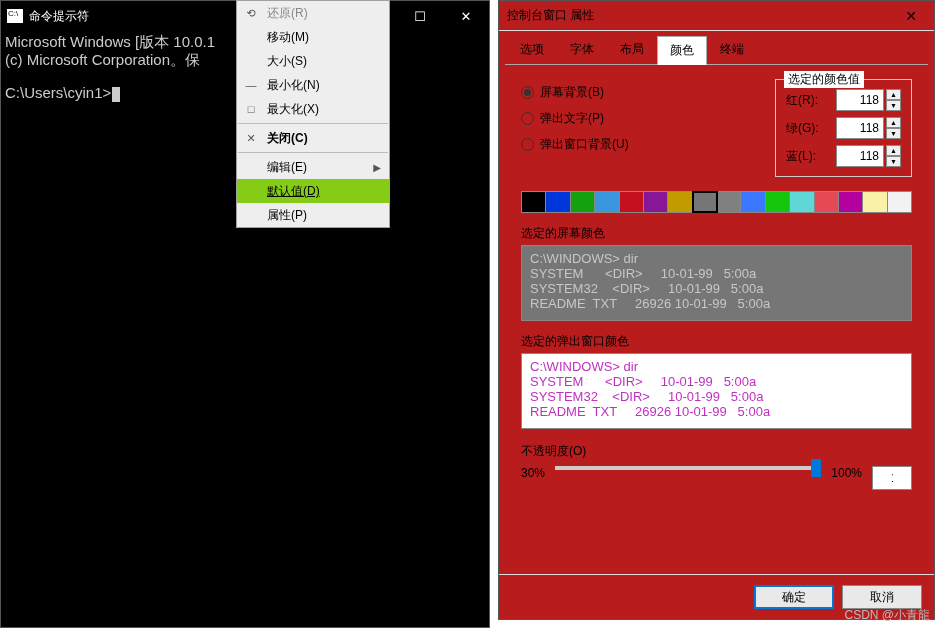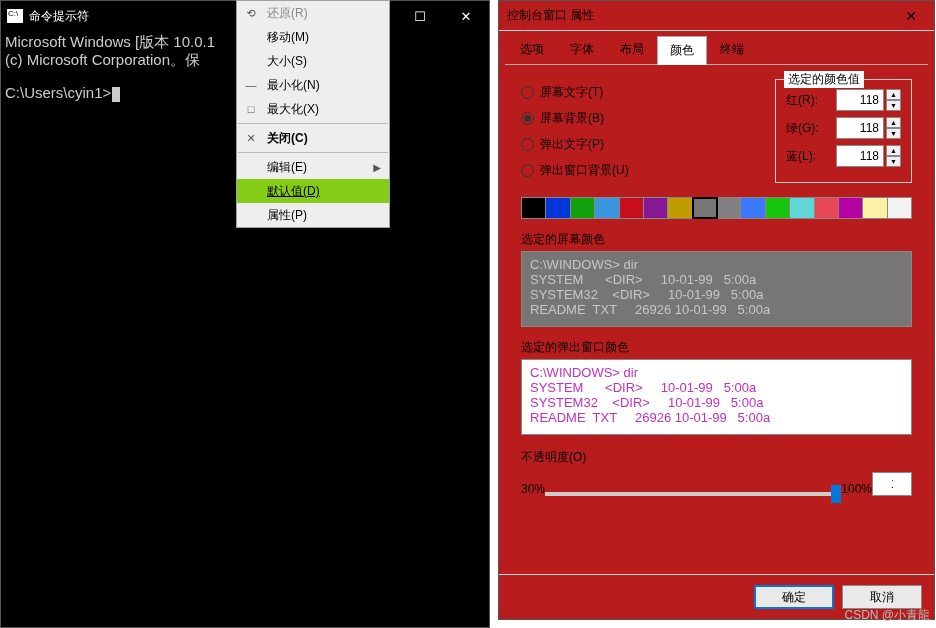--- a/index.html
+++ b/index.html
@@ -58,21 +58,21 @@
 .swatch.selected { outline: 2px solid #000; outline-offset: -1px; z-index: 1; }
 
 .preview-block { margin-top: 12px; }
 .preview-label { font-size: 12px; margin-bottom: 3px; }
 .preview-box { height: 76px; border: 1px solid #888; padding: 6px 8px; font-family: "NSimSun", monospace; font-size: 13px; line-height: 1.15; overflow: hidden; }
 .pv-row { white-space: pre; }
 .preview-screen { background: #767676; color: #c7c7c7; }
 .preview-popup { background: #fff; color: #c030c0; }
 
 .opacity-block { margin-top: 14px; }
-.opacity-slider-row { display: flex; align-items: flex-end; gap: 0; font-size: 12px; margin-top: 6px; }
+.opacity-slider-row { display: flex; align-items: flex-start; gap: 10px; font-size: 12px; margin-top: 6px; }
 .slider-track { flex: 1; height: 4px; background: #ccc; position: relative; }
 .slider-thumb { position: absolute; right: 0; top: -7px; width: 10px; height: 18px; background: #0078d7; }
 .opacity-input { width: 40px; height: 24px; border: 1px solid #888; padding: 0 18px; font-size: 12px; }
 
 .dialog-buttons { display: flex; justify-content: flex-end; gap: 8px; padding: 10px 12px; border-top: 1px solid #ddd; }
 .dlg-btn { width: 80px; height: 24px; border: 1px solid #888; background: #e9e9e9; font-size: 12px; cursor: pointer; display: flex; align-items: center; justify-content: center; }
 .dlg-btn.primary { border: 2px solid #0078d7; }
 
 .watermark { position: absolute; right: 6px; bottom: 4px; font-size: 12px; color: #bbb; }
 </style>
@@ -142,24 +142,20 @@
   <div class="tabs">
     <div class="tab">选项</div>
     <div class="tab">字体</div>
     <div class="tab">布局</div>
     <div class="tab active">颜色</div>
     <div class="tab">终端</div>
   </div>
   <div class="tab-content">
     <div class="color-top">
       <div class="radio-group">
-        <div class="radio-row">
-            <span class="radio-circle"></span>
-            <span>屏幕文字(T)</span>
-          </div>
         <div class="radio-row">
             <span class="radio-circle checked"></span>
             <span>屏幕背景(B)</span>
           </div>
         <div class="radio-row">
             <span class="radio-circle"></span>
             <span>弹出文字(P)</span>
           </div>
         <div class="radio-row">
             <span class="radio-circle"></span>

